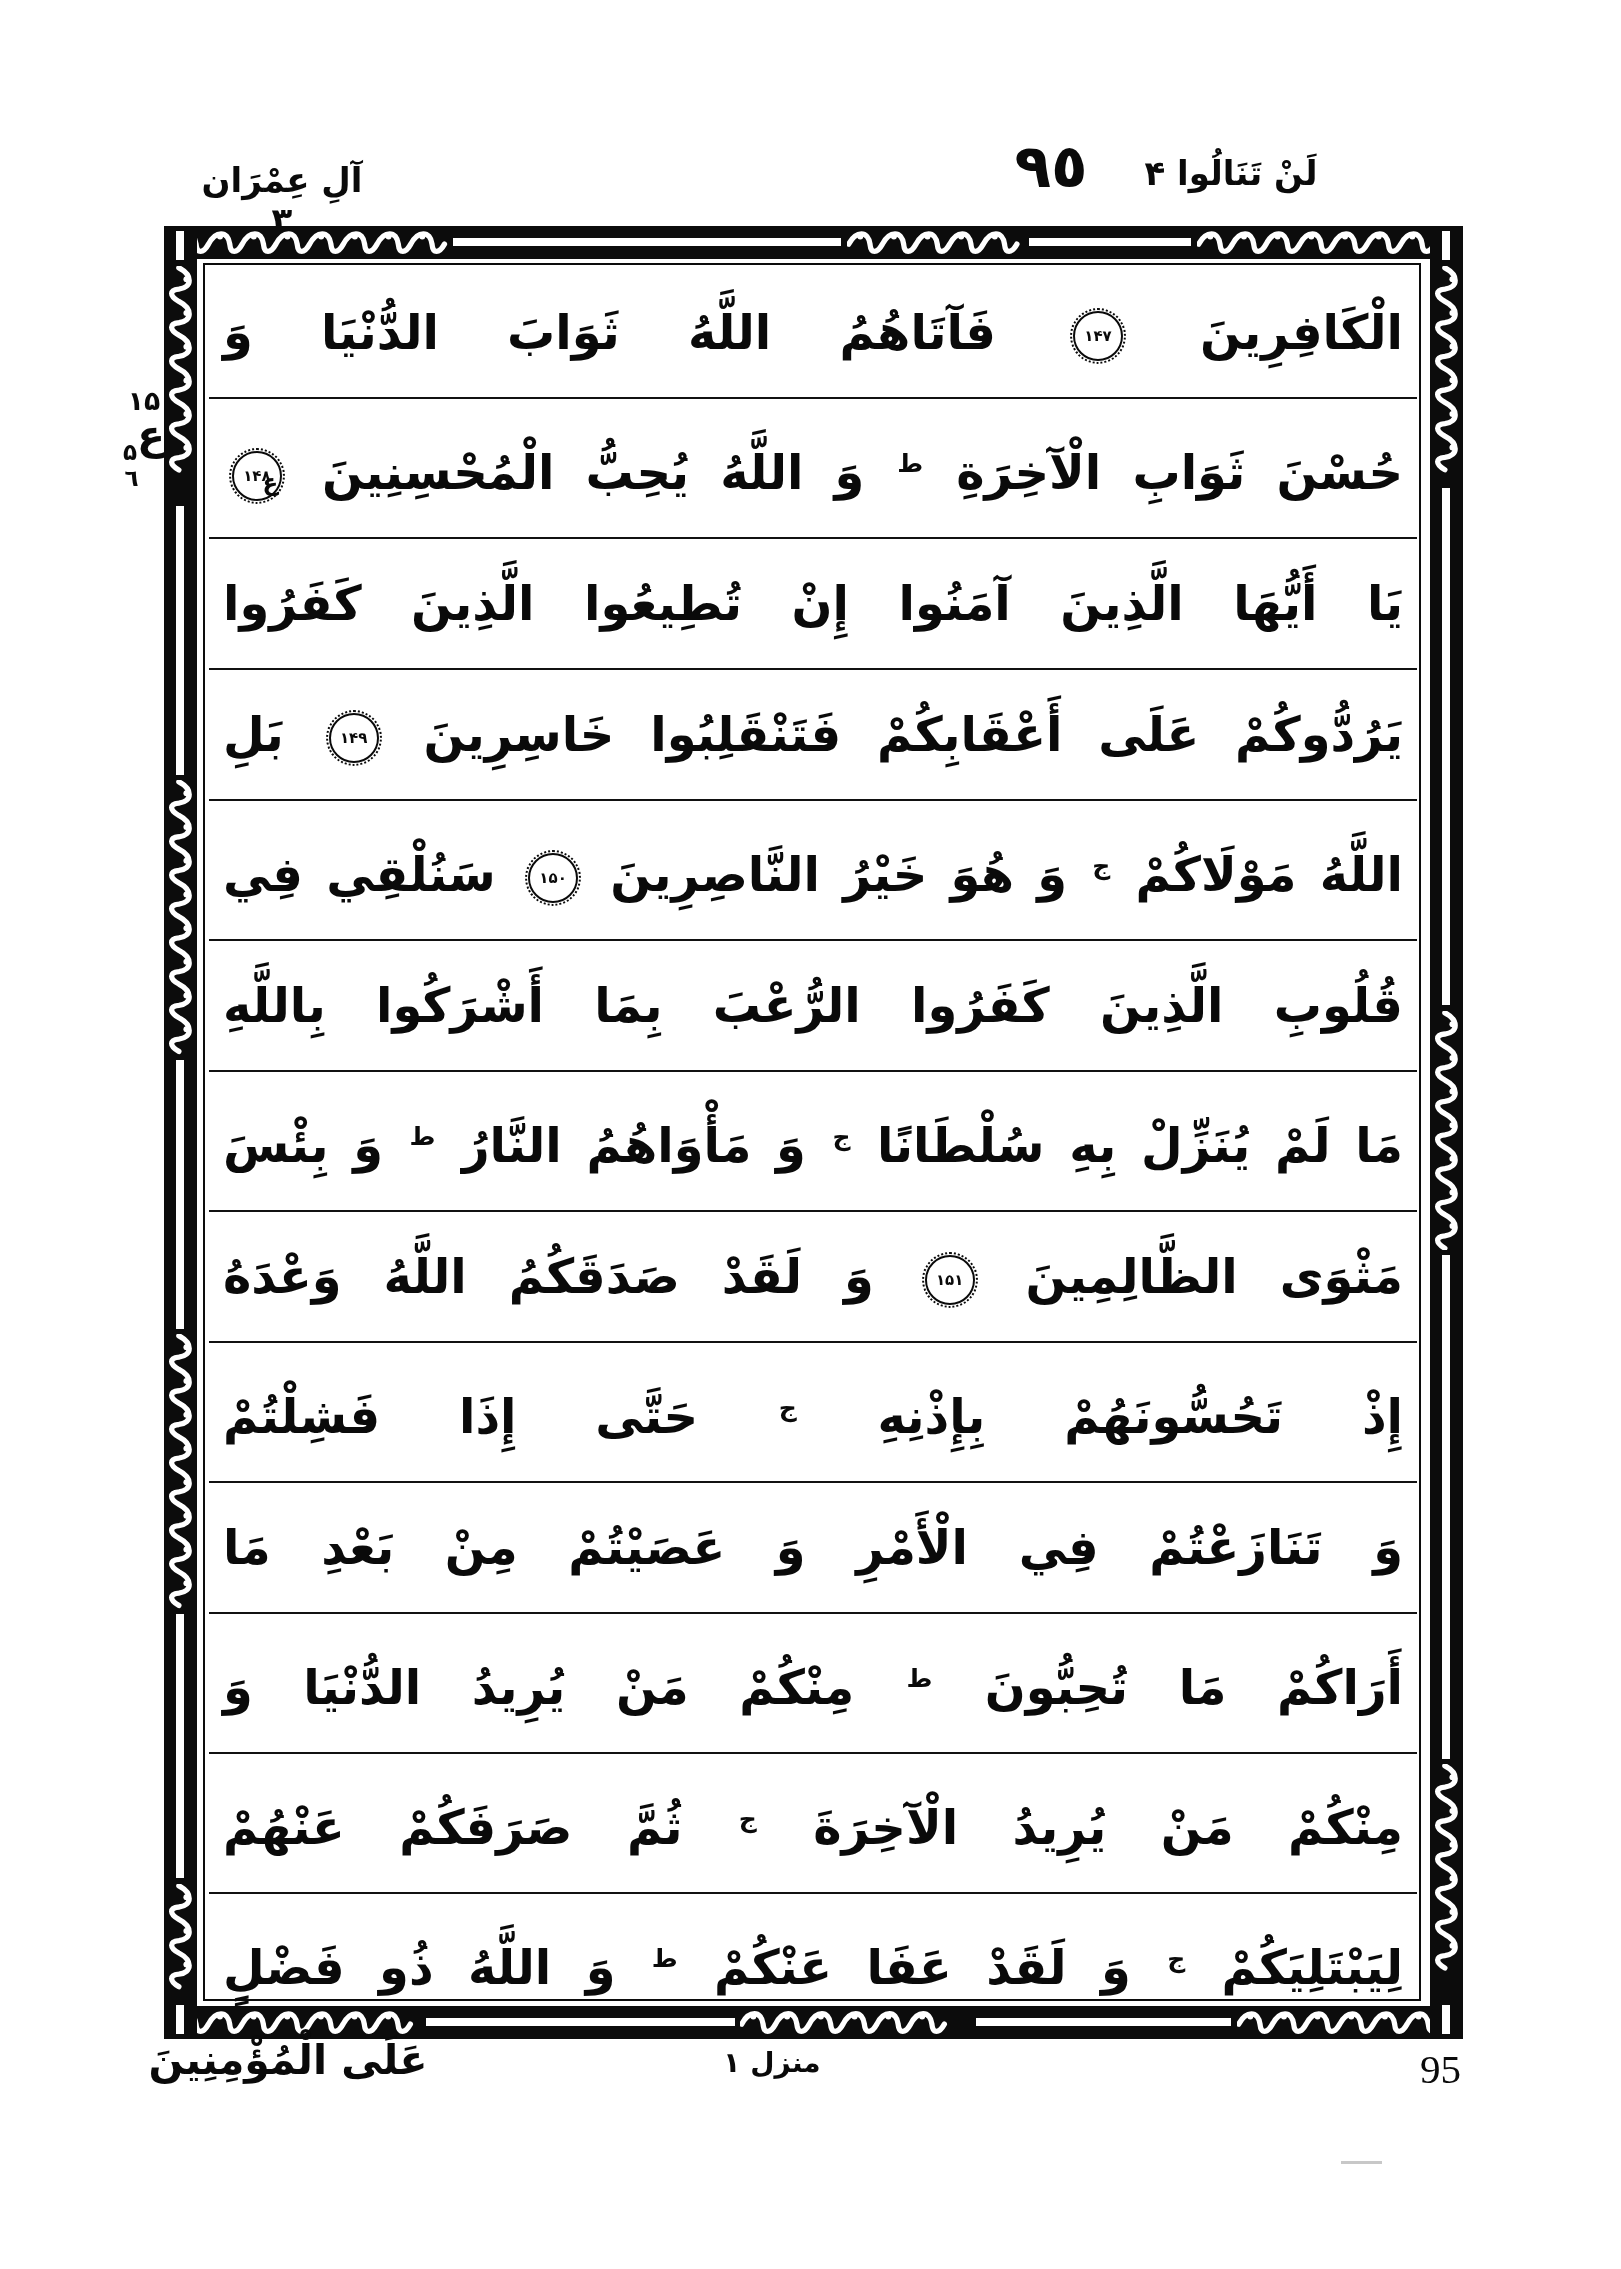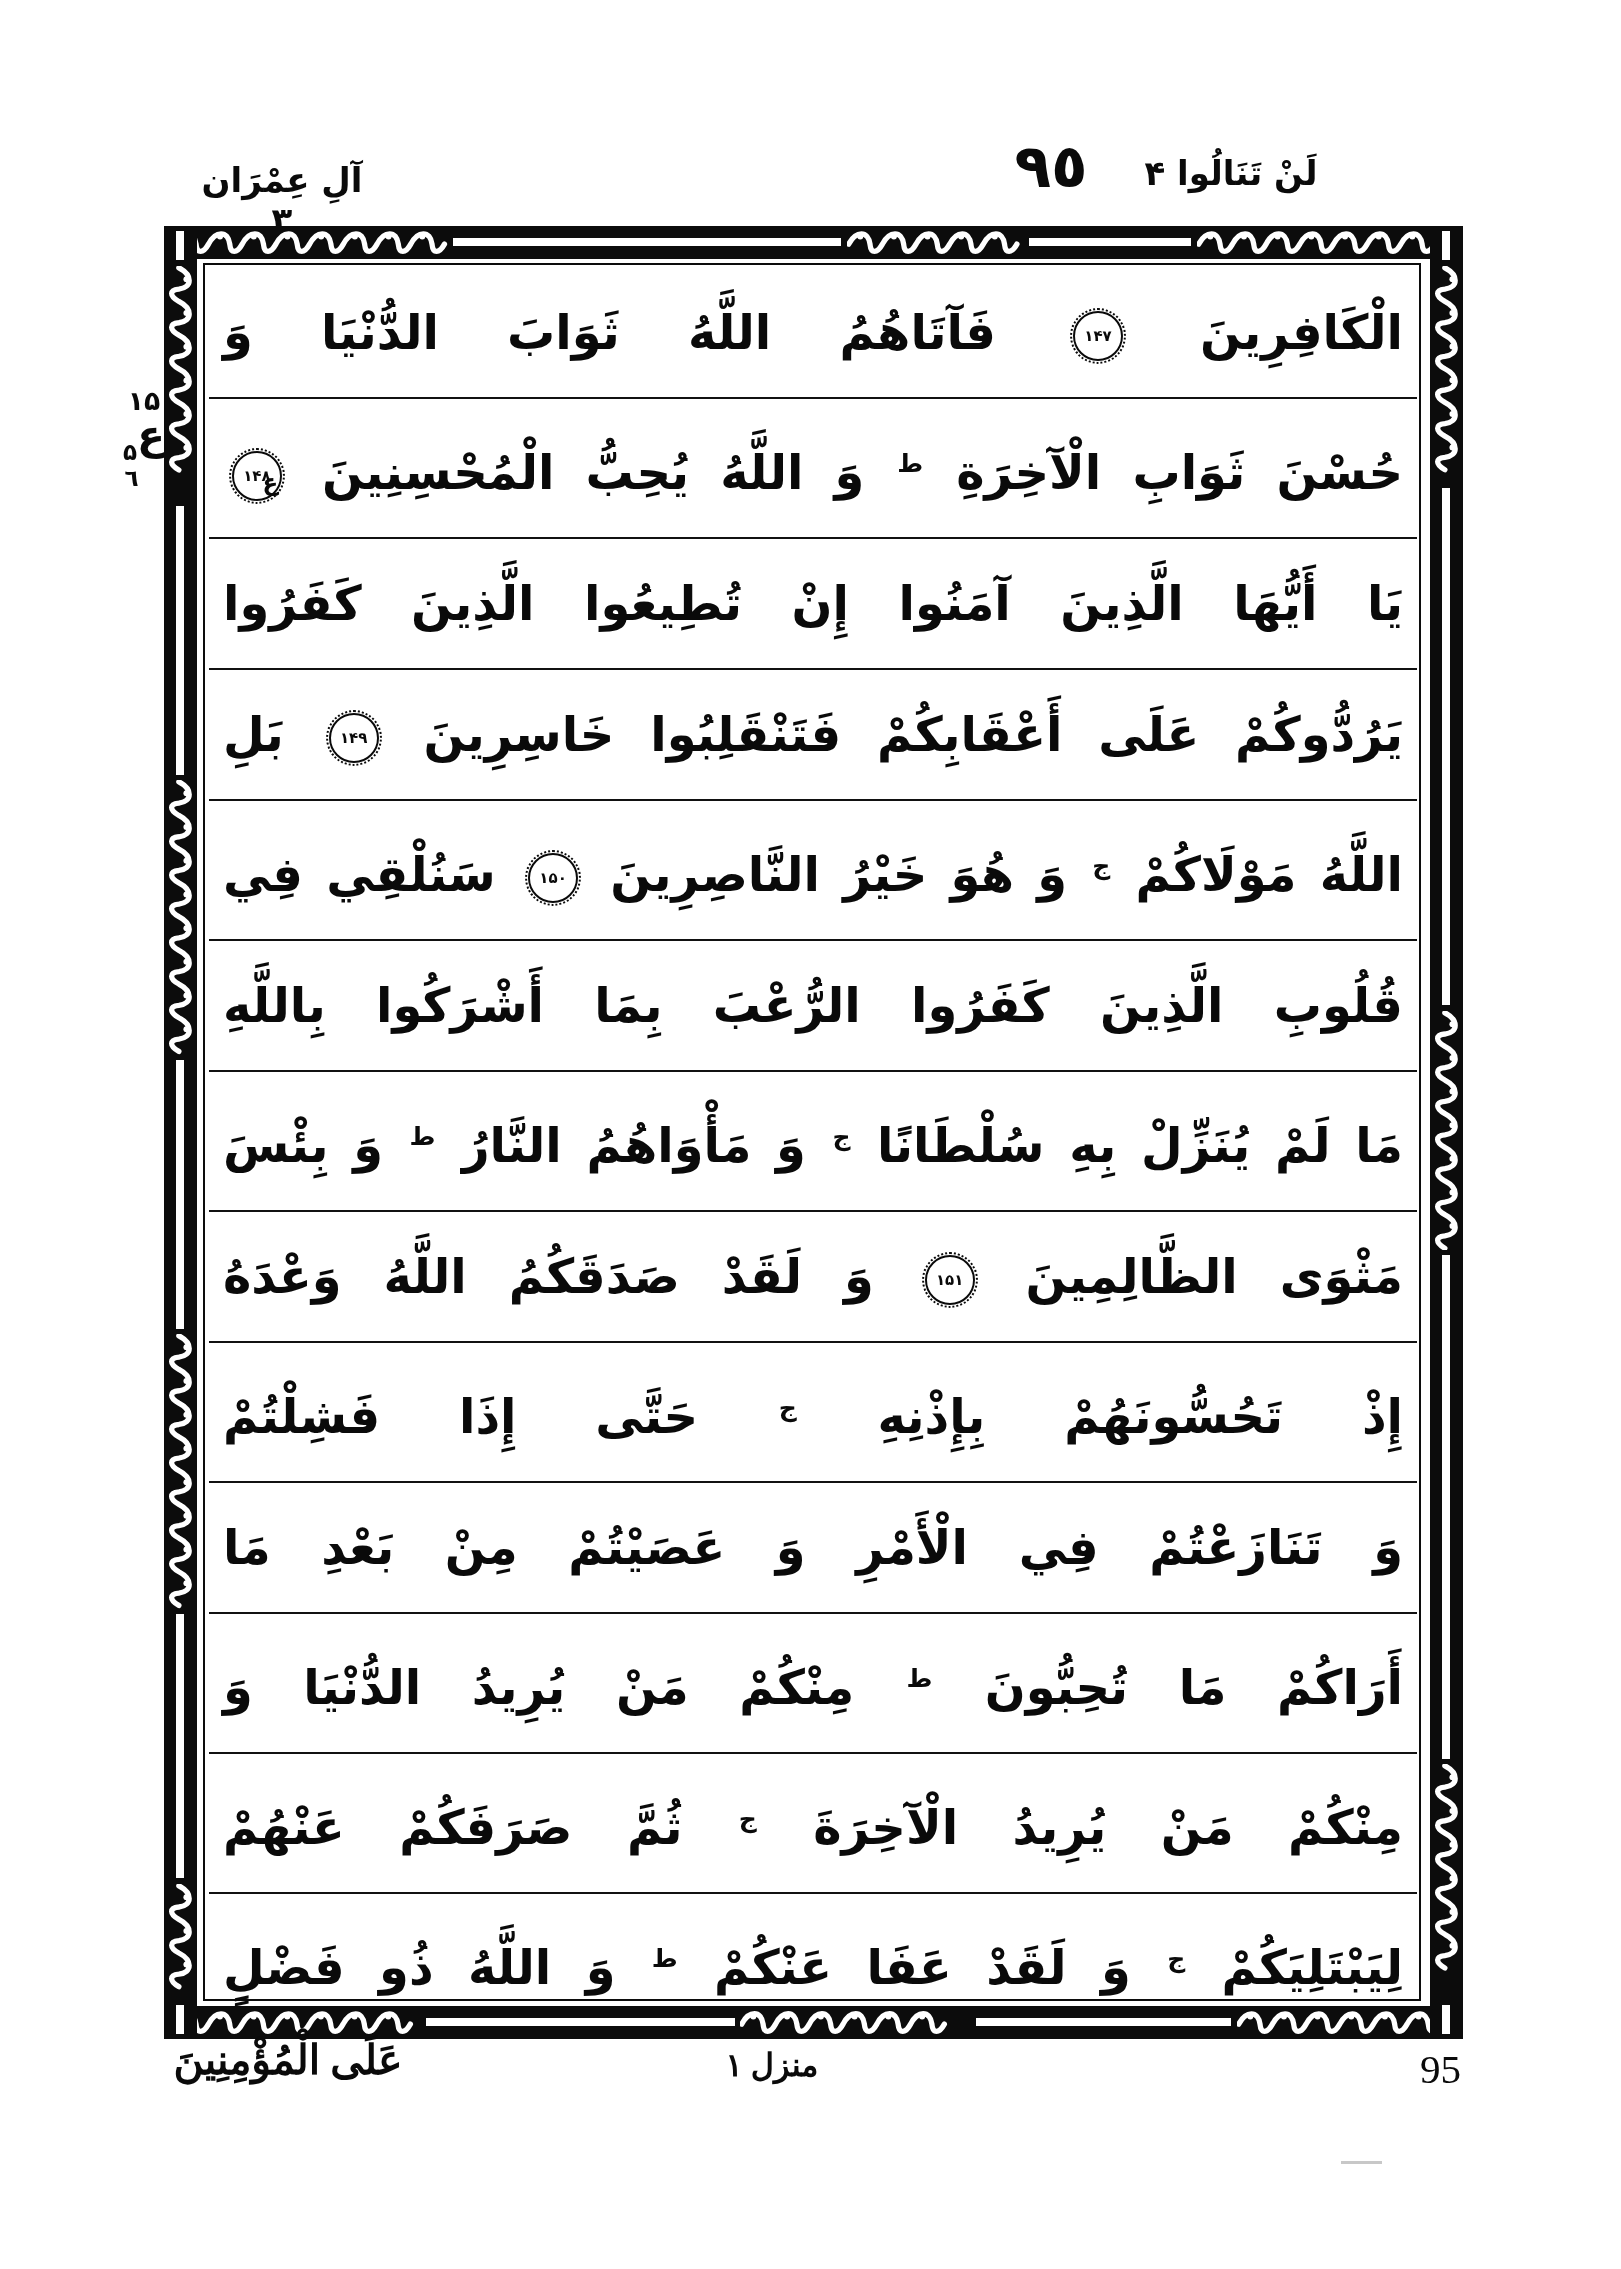--- a/index.html
+++ b/index.html
@@ -42,23 +42,23 @@
   .ayah-text{white-space:normal;}
   .pause{font-size:25px;vertical-align:super;font-weight:bold;padding:0 1.8px;}
   .rosette{display:inline-flex;align-items:center;justify-content:center;
            width:46px;height:46px;border:2.7px solid #0a0a0a;border-radius:50%;
            outline:2.7px dotted #0a0a0a;outline-offset:1.8px;vertical-align:middle;
            position:relative;margin:0 8.9px;}
   .rosette-num{font-size:15px;font-weight:bold;line-height:1;}
   .ruku-mark{position:absolute;top:-35px;right:1.8px;font-size:23px;font-weight:bold;}
 
   
-  .ftr{position:absolute;text-align:center;direction:rtl;font-family:Liberation Serif, serif;}
+  .ftr{position:absolute;text-align:center;direction:rtl;}
   #catchword{left:133px;top:2036px;width:310px;font-size:41px;font-weight:bold;}
-  #manzil{left:692px;top:2046px;width:160px;font-size:32px;font-weight:bold;}
+  #manzil{left:692px;top:2046px;width:160px;font-size:28px;font-weight:bold;}
   #page-num-lat{left:1396px;top:2045px;width:89px;font-size:41px;
                 font-family:"Liberation Serif",serif;direction:ltr;}
   #stray-dash{position:absolute;left:1341px;top:2161px;width:41px;height:2.7px;
               background:#9a9a9a;opacity:.55;}
 </style>
 </head>
 <body>
 
 <div id="page">
 

